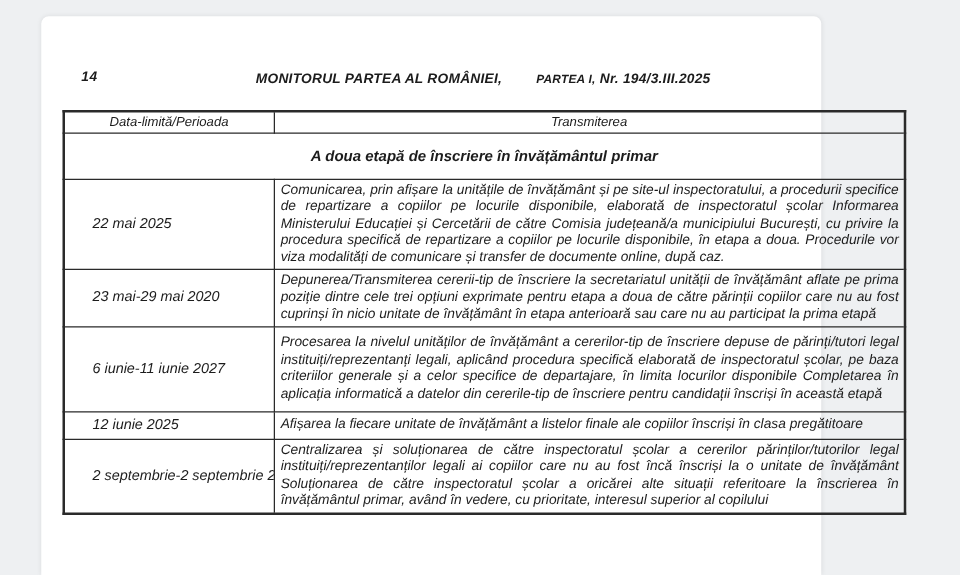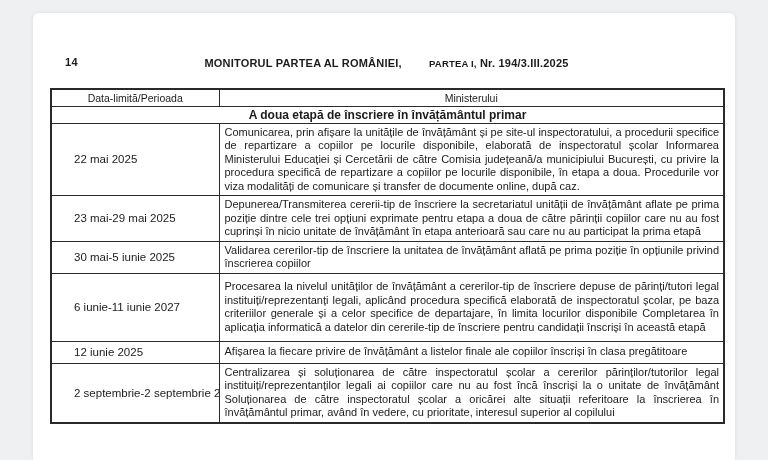--- a/index.html
+++ b/index.html
@@ -12,24 +12,25 @@
   html, body { width: 768px; height: 460px; overflow: hidden; }
   body {
     background: var(--canvas-bg);
     font-family: "Liberation Sans", sans-serif;
     color: var(--ink);
     position: relative;
   }
   .page {
     position: absolute;
     left: 33px; top: 13px;
-    width: 702px; height: 447px;
+    width: 624px; height: 447px;
     background: var(--page-bg);
     border-radius: 6px 6px 0 0;
     box-shadow: 0 0 4px rgba(0,0,0,0.08);
+    font-style: italic;
   }
   .page-number {
     position: absolute;
     left: 32px; top: 43px;
     font-size: 11px;
     font-weight: bold;
     letter-spacing: 0.5px;
   }
   .journal-header {
     position: absolute;
@@ -65,21 +66,21 @@
     font-weight: normal;
     font-size: 10.5px;
     text-align: center;
     padding: 1px 2px;
   }
   td.section-cell {
     height: 17px;
     font-weight: bold;
     font-size: 12px;
     text-align: center;
-    padding: 1px 2px;
+    padding: 11px 2px;
     border-bottom-width: 2px;
   }
   td.date-cell {
     font-size: 11.5px;
     padding: 1px 2px 1px 22px;
     text-align: left;
     white-space: nowrap;
     overflow: hidden;
   }
   td.event-cell {
@@ -106,47 +107,43 @@
     <span>MONITORUL PARTEA AL ROMÂNIEI,</span>
     <span class="small-caps-seg">PARTEA I,</span>
     <span>Nr. 194/3.III.2025</span>
   </div>
 
   <div class="schedule-table-wrap">
     <table class="schedule">
       <thead>
         <tr>
           <th class="col-date">Data-limită/Perioada</th>
-          <th class="col-event">Ministerului</th>
+          <th class="col-event">Transmiterea</th>
         </tr>
       </thead>
       <tbody>
         <tr>
           <td class="section-cell" colspan="2">A doua etapă de înscriere în învățământul primar</td>
         </tr>
 
       <tr class="row-0">
             <td class="date-cell">22 mai 2025</td>
             <td class="event-cell">Comunicarea, prin afișare la unitățile de învățământ și pe site-ul inspectoratului, a procedurii specifice de repartizare a copiilor pe locurile disponibile, elaborată de inspectoratul școlar Informarea Ministerului Educației și Cercetării de către Comisia județeană/a municipiului București, cu privire la procedura specifică de repartizare a copiilor pe locurile disponibile, în etapa a doua. Procedurile vor viza modalități de comunicare și transfer de documente online, după caz.</td>
           </tr>
           <tr class="row-1">
-            <td class="date-cell">23 mai-29 mai 2025</td>
+            <td class="date-cell">23 mai-29 mai 2020</td>
             <td class="event-cell">Depunerea/Transmiterea cererii-tip de înscriere la secretariatul unității de învățământ aflate pe prima poziție dintre cele trei opțiuni exprimate pentru etapa a doua de către părinții copiilor care nu au fost cuprinși în nicio unitate de învățământ în etapa anterioară sau care nu au participat la prima etapă</td>
-          </tr>
-          <tr class="row-2">
-            <td class="date-cell">30 mai-5 iunie 2025</td>
-            <td class="event-cell">Validarea cererilor-tip de înscriere la unitatea de învățământ aflată pe prima poziție în opțiunile privind înscrierea copiilor</td>
           </tr>
           <tr class="row-3">
             <td class="date-cell">6 iunie-11 iunie 2027</td>
             <td class="event-cell">Procesarea la nivelul unităților de învățământ a cererilor-tip de înscriere depuse de părinți/tutori legal instituiți/reprezentanți legali, aplicând procedura specifică elaborată de inspectoratul școlar, pe baza criteriilor generale și a celor specifice de departajare, în limita locurilor disponibile Completarea în aplicația informatică a datelor din cererile-tip de înscriere pentru candidații înscriși în această etapă</td>
           </tr>
           <tr class="row-4">
             <td class="date-cell">12 iunie 2025</td>
-            <td class="event-cell">Afișarea la fiecare privire de învățământ a listelor finale ale copiilor înscriși în clasa pregătitoare</td>
+            <td class="event-cell">Afișarea la fiecare unitate de învățământ a listelor finale ale copiilor înscriși în clasa pregătitoare</td>
           </tr>
           <tr class="row-5">
             <td class="date-cell">2 septembrie-2 septembrie 2025</td>
             <td class="event-cell">Centralizarea și soluționarea de către inspectoratul școlar a cererilor părinților/tutorilor legal instituiți/reprezentanților legali ai copiilor care nu au fost încă înscriși la o unitate de învățământ Soluționarea de către inspectoratul școlar a oricărei alte situații referitoare la înscrierea în învățământul primar, având în vedere, cu prioritate, interesul superior al copilului</td>
           </tr>
         </tbody>
     </table>
   </div>
 </div>
 

